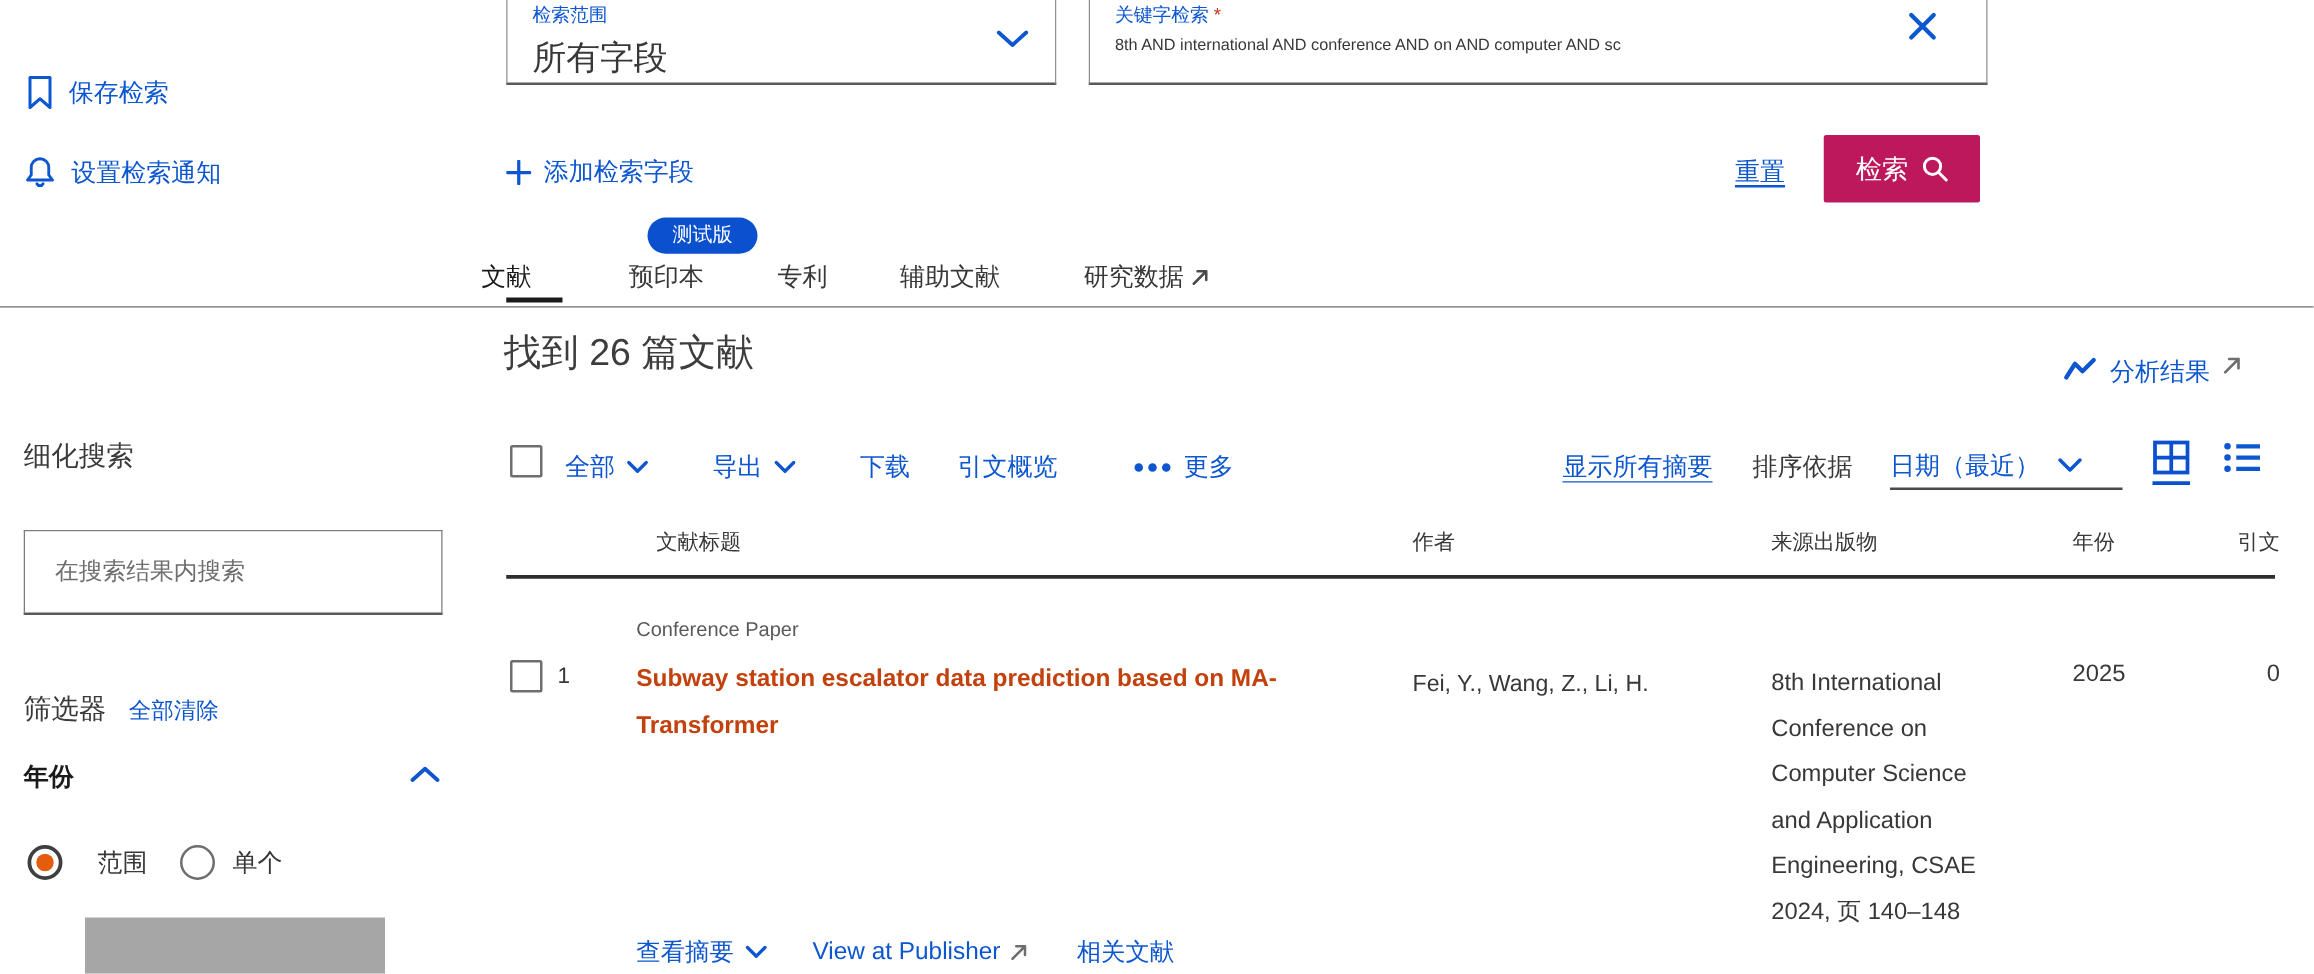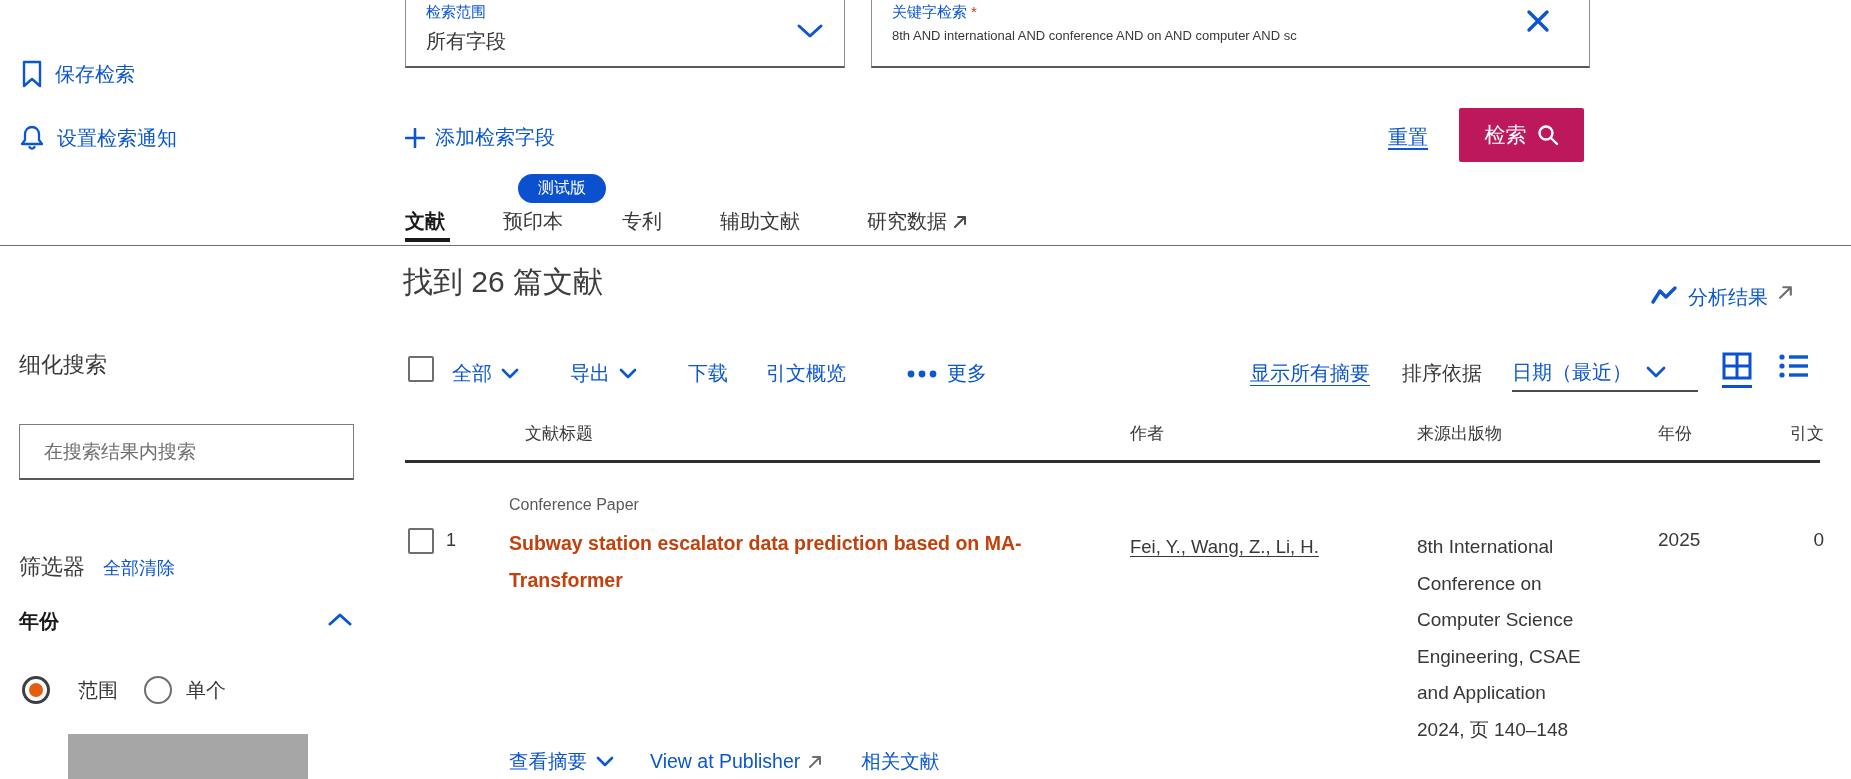--- a/index.html
+++ b/index.html
@@ -9,21 +9,21 @@
   body { position:relative; }
   a, .link { color:#0c56d0; text-decoration:none; cursor:pointer; }
 
   
   .rail-item { display:flex; align-items:center; gap:13px; color:#0c56d0; font-size:20px; }
 
   
   .field-box { position:absolute; top:-30px; height:98px; background:#fff;
     border:1px solid #8f8f8f; border-bottom:2px solid #5a5a5a; }
   .field-label { position:absolute; left:20px; top:32px; font-size:15px; color:#0c56d0; white-space:nowrap; }
-  .field-value { position:absolute; left:20px; top:57px; font-size:20px; color:#383838;
+  .field-value { position:absolute; left:20px; top:57px; font-size:27px; color:#383838;
     white-space:nowrap; overflow:hidden; }
   .req-star { color:#d1301d; margin-left:4px; }
 
   .search-btn { position:absolute; left:1459px; top:108px; width:125px; height:54px;
     background:#be185d; color:#fff; font-size:21px; display:flex; align-items:center;
     justify-content:center; gap:10px; border:none; cursor:pointer; border-radius:2px;
     font-family:inherit; }
   .reset-link { position:absolute; left:1388px; top:124px; font-size:20px; color:#0c56d0;
     text-decoration:underline; text-underline-offset:4px; cursor:pointer; }
   .add-field { position:absolute; left:405px; top:124px; display:flex; align-items:center;
@@ -34,21 +34,21 @@
     background:#0a50cf; color:#fff; font-size:16px; border-radius:15px;
     display:flex; align-items:center; justify-content:center; }
   .tab { position:absolute; top:208px; font-size:20px; color:#383838; cursor:pointer;
     display:flex; align-items:center; gap:6px; }
   .tab.active { color:#1a1a1a; }
   .tab-underline { position:absolute; left:405px; top:238px; width:45px; height:4px; background:#1a1a1a; }
   .page-divider { position:absolute; left:0; top:245px; width:1851px; height:1px; background:#6f6f6f; }
 
   
   .side-title { font-size:22px; color:#3a3a3a; }
-  .refine-input { position:absolute; left:19px; top:424px; width:335px; height:56px;
+  .refine-input { position:absolute; left:19px; top:424px; width:335px; height:68px;
     border:1px solid #7d7d7d; border-bottom:2px solid #5a5a5a; background:#fff;
     font-size:19px; color:#383838; padding:0 24px; font-family:inherit; }
   .refine-input::placeholder { color:#6e6e6e; opacity:1; }
   .clear-all { font-size:18px; color:#0c56d0; cursor:pointer; }
   .facet-title { font-size:20px; font-weight:bold; color:#1a1a1a; }
   .radio-outer { width:28px; height:28px; border-radius:50%; border:2px solid #6e6e6e;
     background:#fff; display:flex; align-items:center; justify-content:center; }
   .radio-outer.checked { border:3px solid #3f3f3f; }
   .radio-dot { width:14px; height:14px; border-radius:50%; background:#e65c0e; }
   .radio-label { font-size:20px; color:#383838; }
@@ -73,21 +73,21 @@
 
   
   .th { position:absolute; top:422px; font-size:17px; color:#383838; }
   .header-divider { position:absolute; left:405px; top:460px; width:1415px; height:3px; background:#2e2e2e; }
 
   .doc-type { position:absolute; left:509px; top:496px; font-size:16px; color:#595959; }
   .doc-title { position:absolute; left:509px; top:525px; width:600px; font-size:19.5px;
     font-weight:bold; color:#c2410c; line-height:37px; cursor:pointer; }
   .authors { position:absolute; left:1130px; top:529px; width:275px; font-size:18.5px;
     line-height:36px; color:#383838; }
-  .author { text-decoration:underline; text-underline-offset:3px; cursor:pointer; }
+  .author { text-underline-offset:3px; cursor:pointer; }
   .author:not(:last-child)::after { content:", "; text-decoration:none; display:inline; }
   .source-col { position:absolute; left:1417px; top:529px; width:235px; font-size:19px;
     line-height:36.5px; color:#383838; }
   .year-col { position:absolute; left:1658px; top:529px; font-size:19px; color:#383838; }
   .cited-col { position:absolute; left:1740px; top:529px; width:84px; font-size:19px;
     color:#383838; text-align:right; }
   .row-actions { position:absolute; left:509px; top:748px; display:flex; align-items:center;
     font-size:19.5px; }
   .row-num { position:absolute; left:446px; top:530px; font-size:18px; color:#383838; }
 
@@ -152,21 +152,21 @@
   <span>检索</span>
   <span>
     <svg width="22" height="22" viewBox="0 0 22 22">
         <circle cx="9" cy="9" r="6.5" fill="none" stroke="#fff" stroke-width="2.4"></circle>
         <line x1="14" y1="14" x2="20" y2="20" stroke="#fff" stroke-width="2.4" stroke-linecap="round"></line>
       </svg>
   </span>
 </button>
 
 <div class="beta-badge">测试版</div>
-<div class="tab active" style="left:405px;font-weight:bold;">文献</div>
+<div class="tab active" style="left:385px;">文献</div>
 <div class="tab" style="left:503px;">预印本</div>
 <div class="tab" style="left:622px;">专利</div>
 <div class="tab" style="left:720px;">辅助文献</div>
 <div class="tab" style="left:867px;">
   <span>研究数据</span>
   <span>
     <svg width="15" height="15" viewBox="0 0 15 15">
         <path d="M2 13 L12 3 M5 3 H12 V10" fill="none" stroke="#4a4a4a" stroke-width="2" stroke-linecap="round" stroke-linejoin="round"></path>
       </svg>
   </span>
@@ -275,22 +275,22 @@
 <div class="row-num">1</div>
 <div class="doc-type">Conference Paper</div>
 <div class="doc-title">Subway station escalator data prediction based on MA-Transformer</div>
 <div class="authors">
   <span class="author">Fei, Y.</span><span class="author">Wang, Z.</span><span class="author">Li, H.</span>
 </div>
 <div class="source-col">
   <div>8th International</div>
   <div>Conference on</div>
   <div>Computer Science</div>
+  <div>and Application</div>
   <div>Engineering, CSAE</div>
-  <div>and Application</div>
   <div>2024, 页 140–148</div>
 </div>
 <div class="year-col">2025</div>
 <div class="cited-col">0</div>
 
 <div class="row-actions">
   <span class="link" style="display:flex; align-items:center; gap:9px;">
     <span>查看摘要</span>
     <svg width="18" height="11" viewBox="0 0 18 11">
         <polyline points="2,2 9,9 16,2" fill="none" stroke="#0c56d0" stroke-width="2.6" stroke-linecap="round" stroke-linejoin="round"></polyline>

